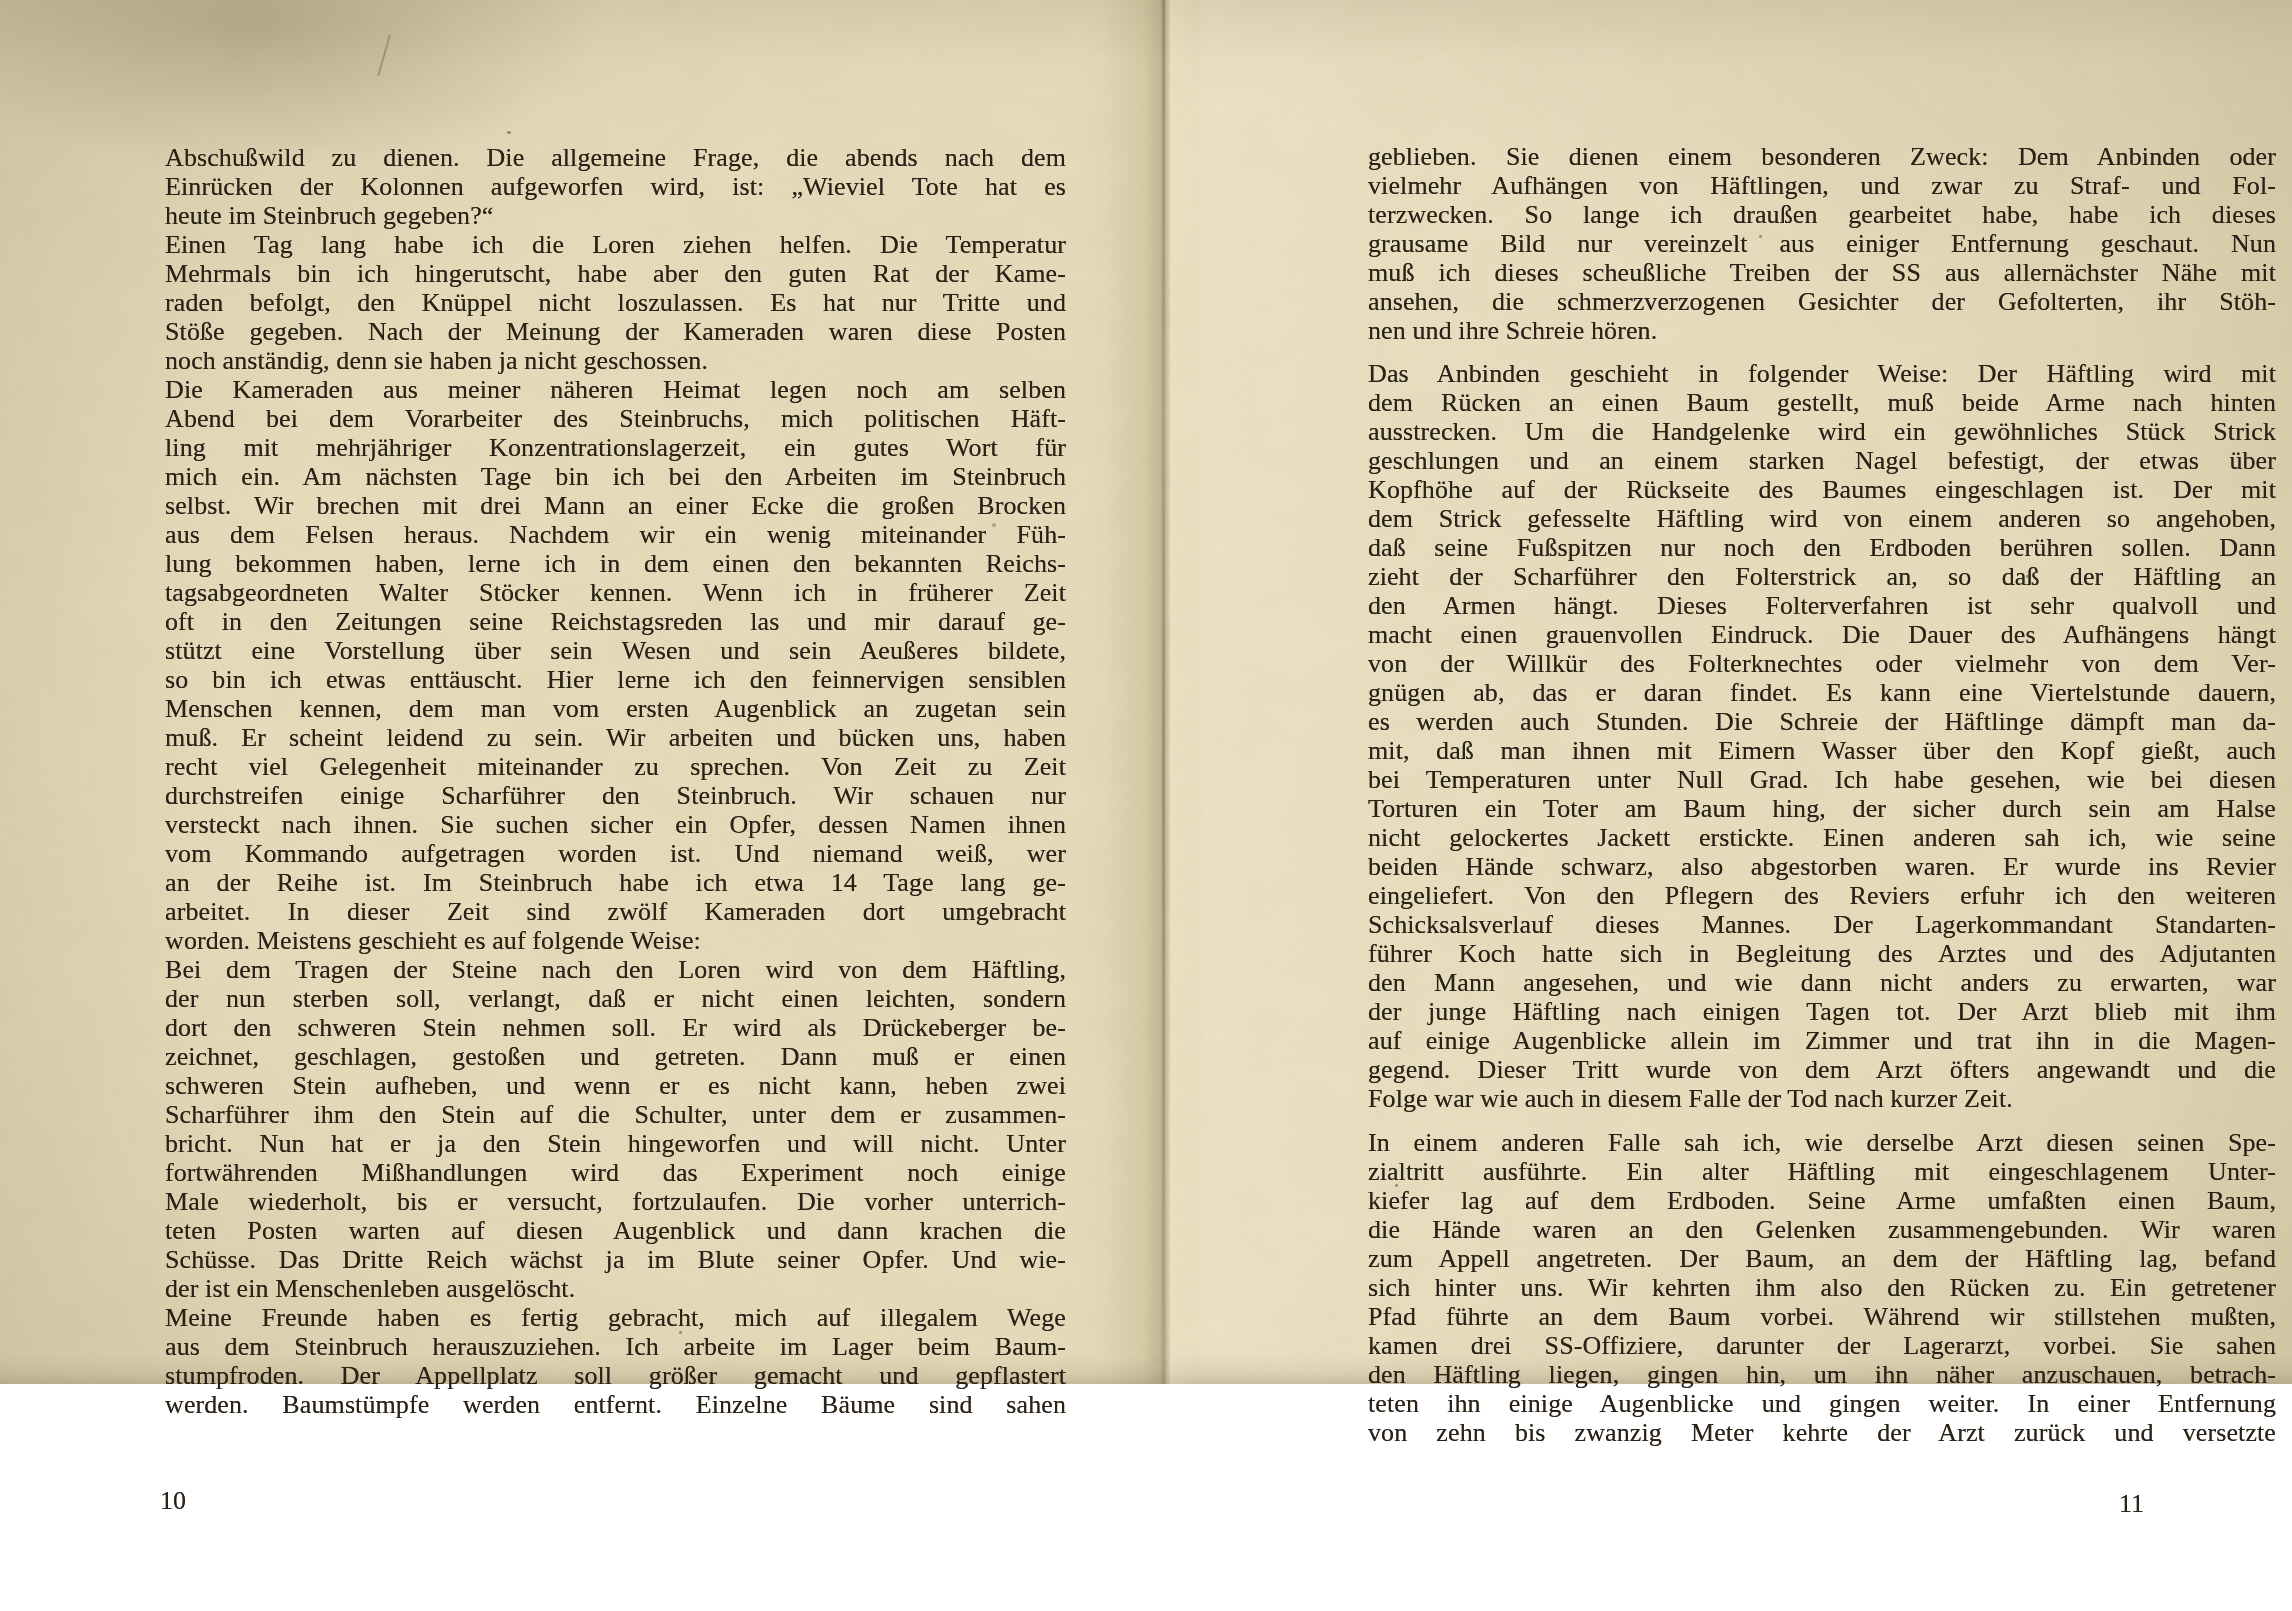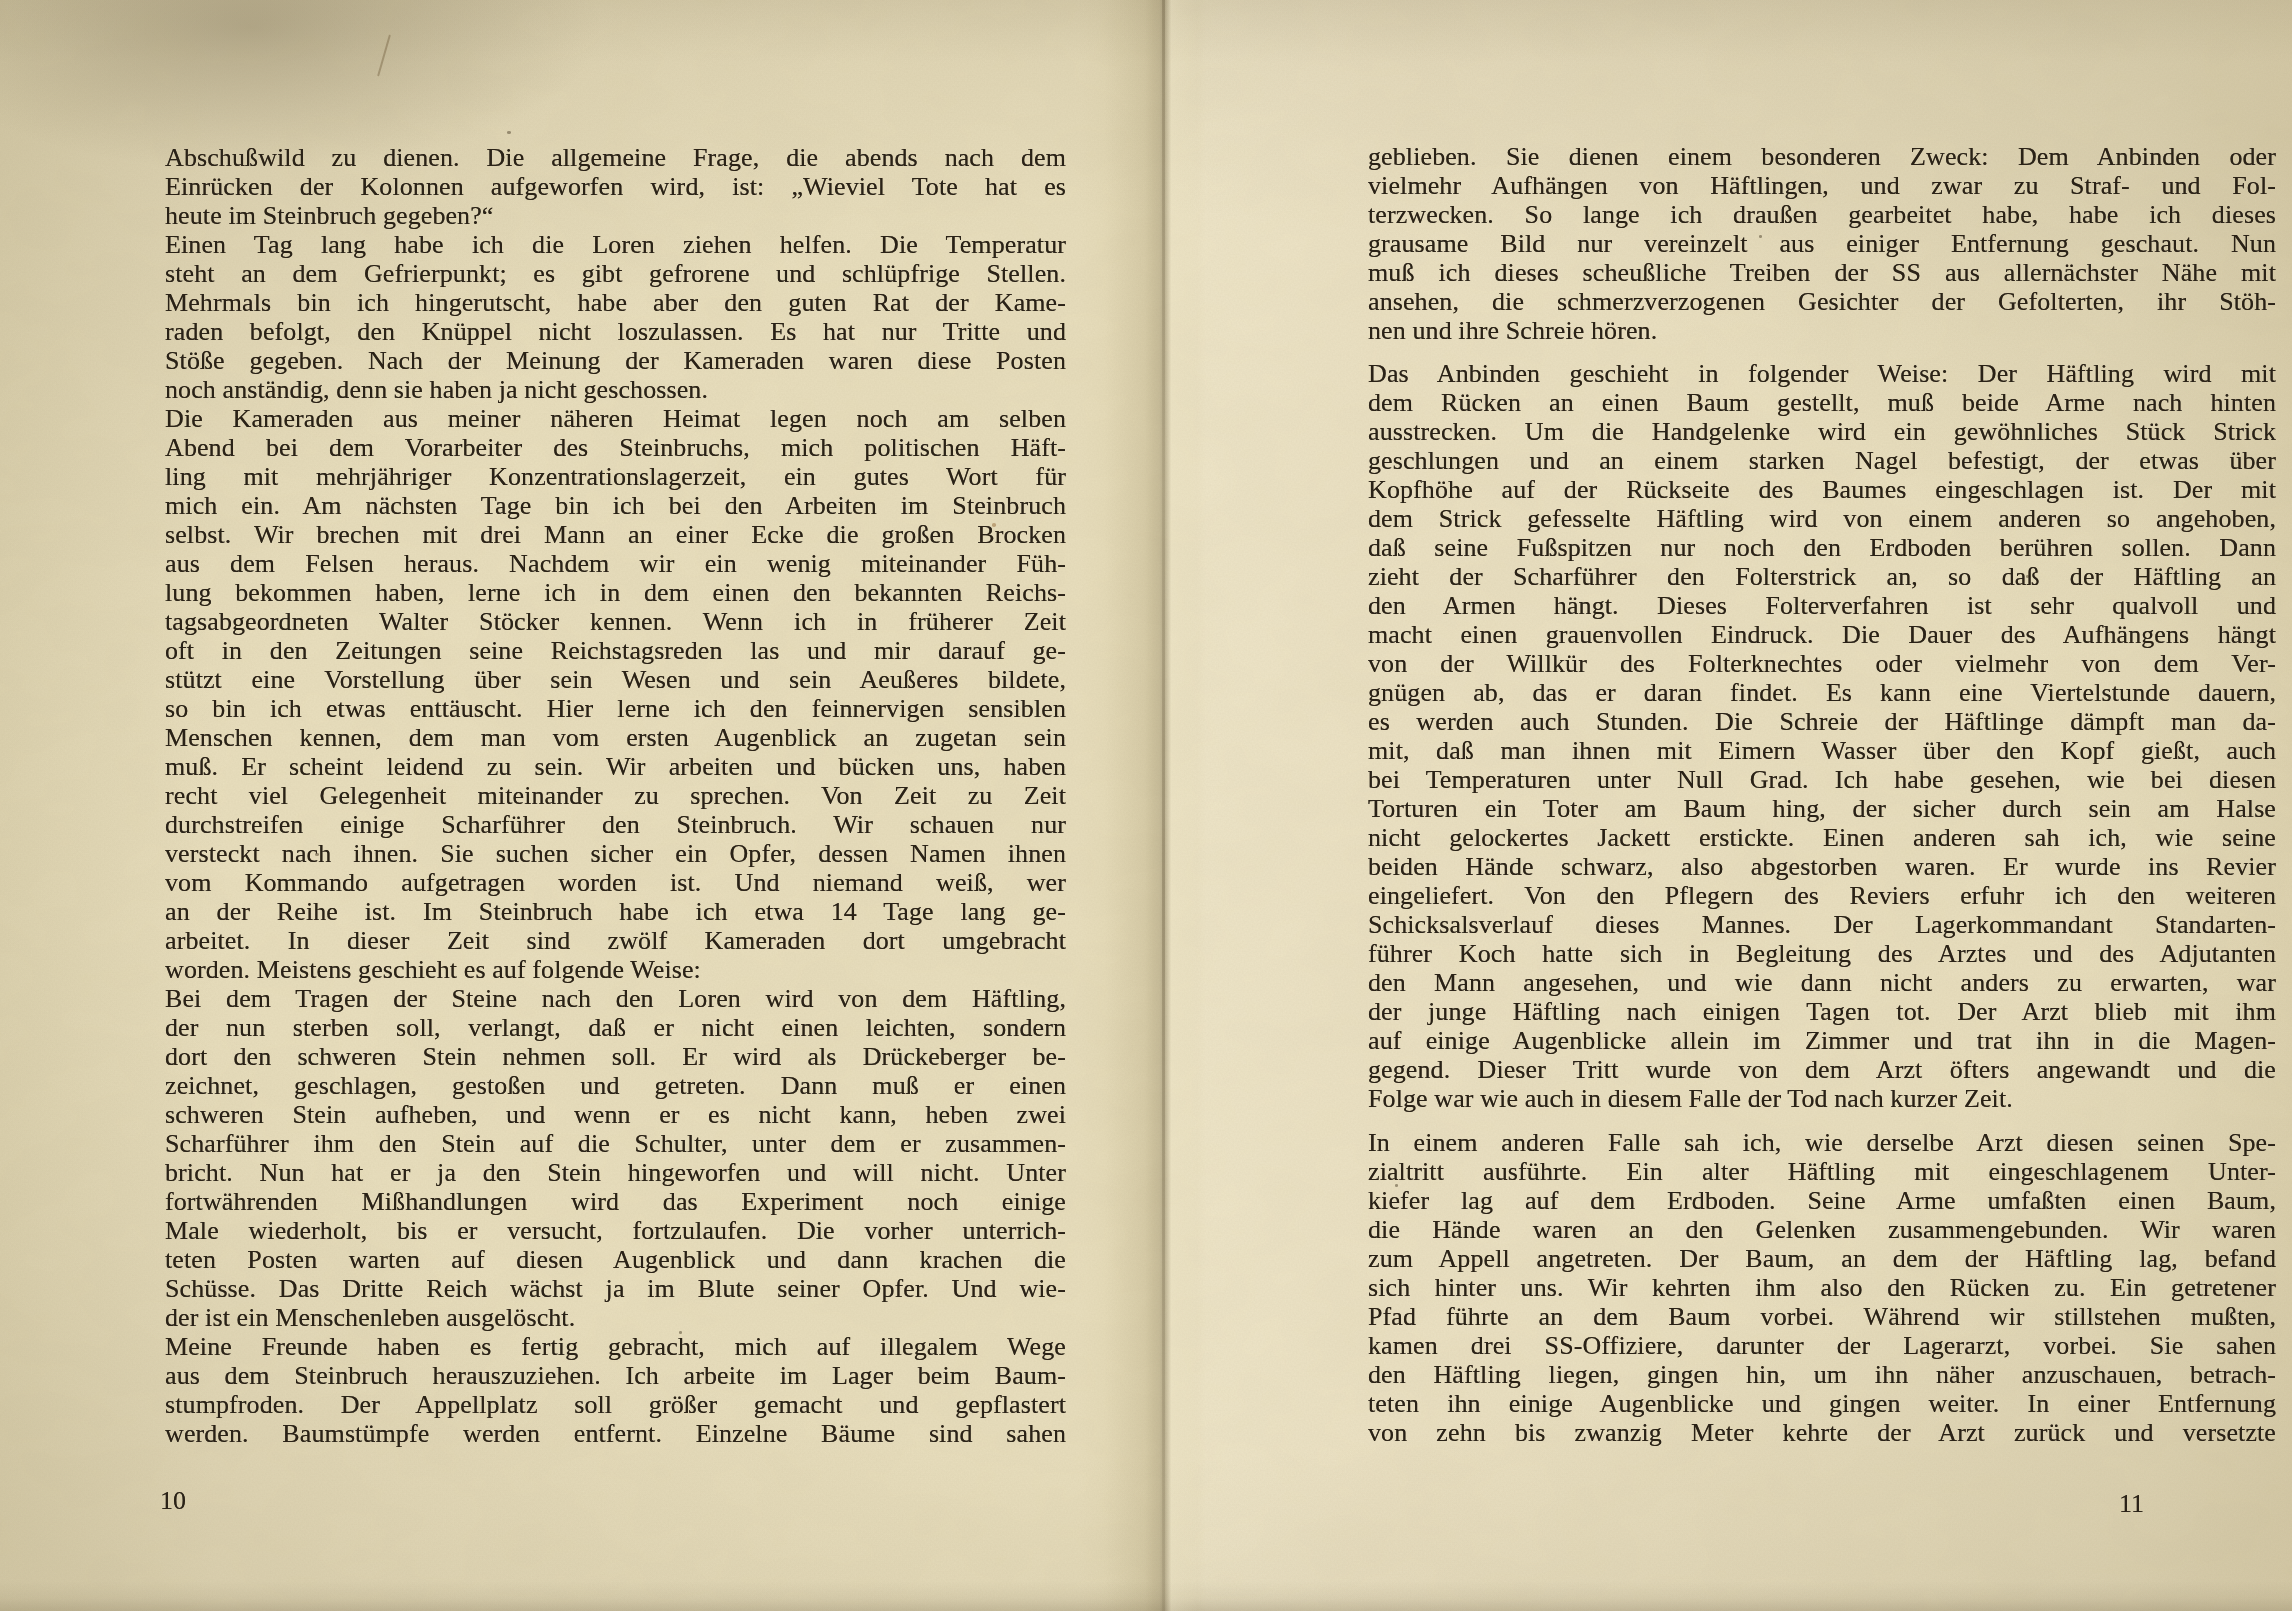--- a/index.html
+++ b/index.html
@@ -3,21 +3,21 @@
 <meta charset="utf-8">
 <style>
   html, body { margin: 0; padding: 0; }
   body {
     width: 2293px; height: 1611px;
     overflow: hidden;
     font-family: "Liberation Serif", "DejaVu Serif", serif;
   }
   .spread {
     position: relative;
-    width: 2293px; height: 1611px;
+    width: 2293px; height: 1384px;
     background:
       radial-gradient(ellipse 502px 206px at 251px 27px, rgba(104,92,64,.32), rgba(104,92,64,0) 70%),
       radial-gradient(ellipse 1522px 1030px at 50% 52%, rgba(0,0,0,0) 60%, rgba(95,80,48,.13) 100%),
       linear-gradient(180deg, rgba(118,104,72,.10), rgba(118,104,72,0) 63px),
       linear-gradient(0deg, rgba(90,78,52,.22) 0, rgba(90,78,52,.08) 12.5px, rgba(90,78,52,0) 30px),
       linear-gradient(90deg, #e3d9b6 0, #eae0bf 215px, #e9dfbe 47%, #e2d7b2 50.3%, #efe6c9 52.6%, #ece2c4 60%, #e9dfbe 93%, #e5dab7 100%);
   }
   .texture {
     position: absolute; inset: 0;
     width: 100%; height: 100%;
@@ -98,21 +98,20 @@
   <div class="speck" style="left:1395px;top:1184px;width:2.7px;height:2.7px;"></div>
   <div class="speck" style="left:2026px;top:575px;width:2.7px;height:2.7px;"></div>
   <div class="speck" style="left:888px;top:1351px;width:2.7px;height:2.7px;background:rgba(120,90,50,.4);"></div>
 
   <div>
     <div id="left-text" class="textblock">
         <div class="line">Abschußwild zu dienen. Die allgemeine Frage, die abends nach dem</div>
         <div class="line">Einrücken der Kolonnen aufgeworfen wird, ist: „Wieviel Tote hat es</div>
         <div class="line last">heute im Steinbruch gegeben?“</div>
         <div class="line">Einen Tag lang habe ich die Loren ziehen helfen. Die Temperatur</div>
-        <div class="line">steht an dem Gefrierpunkt; es gibt gefrorene und schlüpfrige Stellen.</div>
         <div class="line">Mehrmals bin ich hingerutscht, habe aber den guten Rat der Kame-</div>
         <div class="line">raden befolgt, den Knüppel nicht loszulassen. Es hat nur Tritte und</div>
         <div class="line">Stöße gegeben. Nach der Meinung der Kameraden waren diese Posten</div>
         <div class="line last">noch anständig, denn sie haben ja nicht geschossen.</div>
         <div class="line">Die Kameraden aus meiner näheren Heimat legen noch am selben</div>
         <div class="line">Abend bei dem Vorarbeiter des Steinbruchs, mich politischen Häft-</div>
         <div class="line">ling mit mehrjähriger Konzentrationslagerzeit, ein gutes Wort für</div>
         <div class="line">mich ein. Am nächsten Tage bin ich bei den Arbeiten im Steinbruch</div>
         <div class="line">selbst. Wir brechen mit drei Mann an einer Ecke die großen Brocken</div>
         <div class="line">aus dem Felsen heraus. Nachdem wir ein wenig miteinander Füh-</div>

